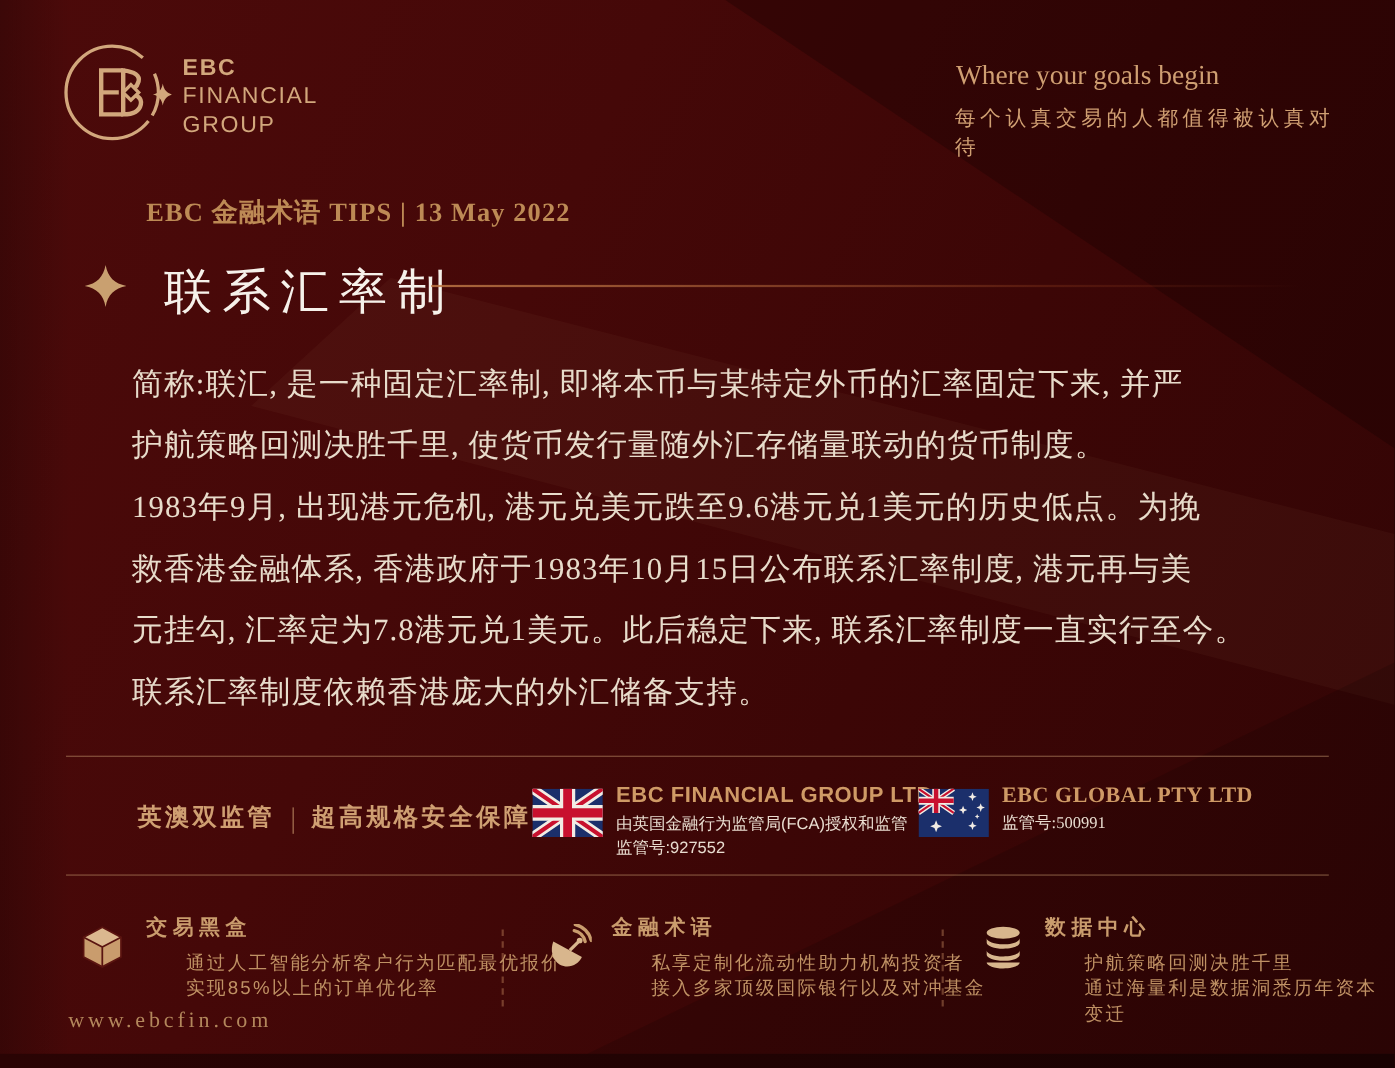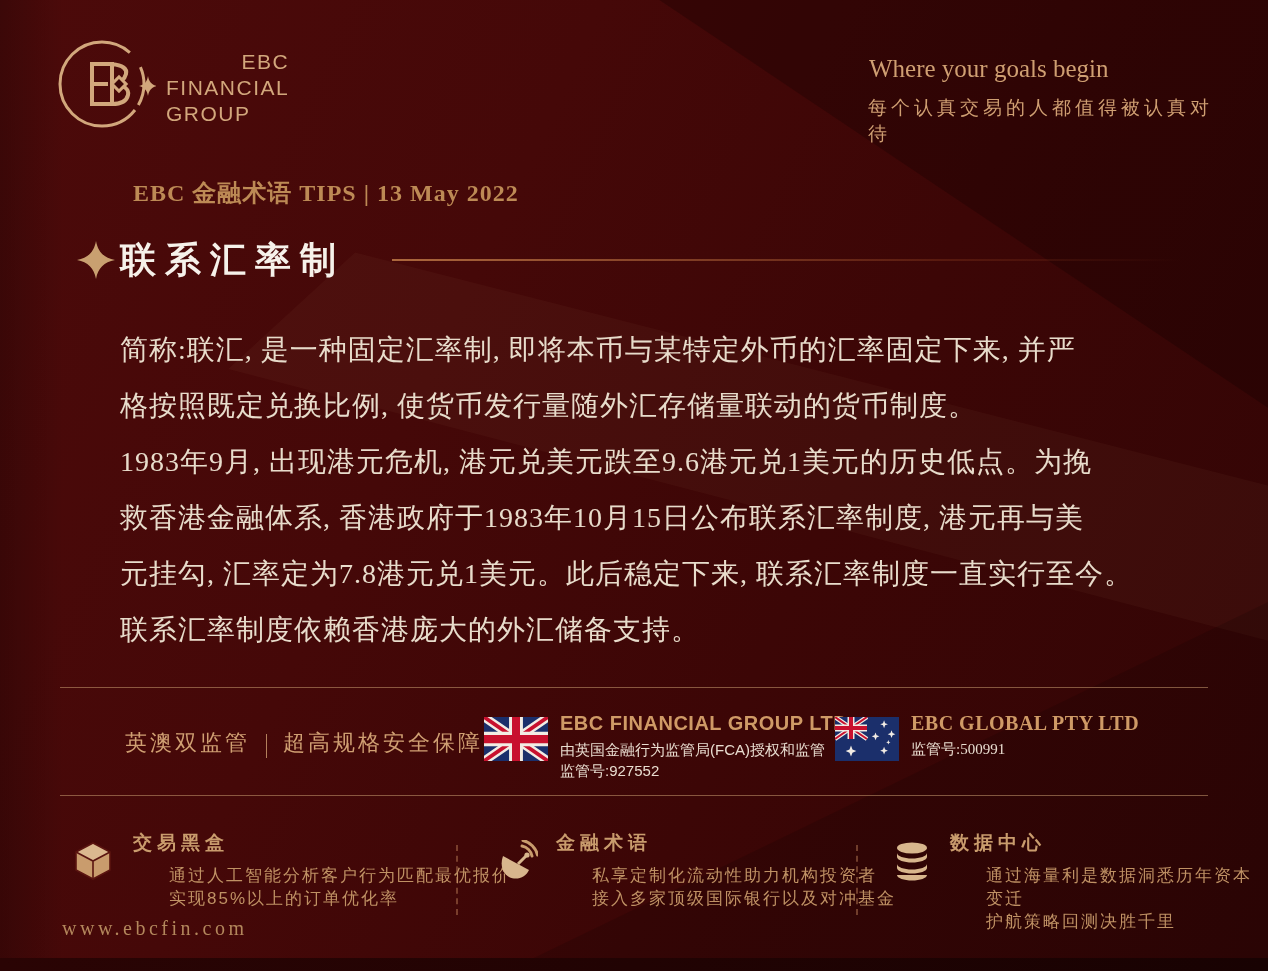--- a/index.html
+++ b/index.html
@@ -13,50 +13,50 @@
   .bg-wedge2{position:absolute;inset:0;background:rgba(255,215,170,.035);
     clip-path:polygon(28% 26%,100% 50%,100% 66%,18% 38%);pointer-events:none;}
   .bg-wedge3{position:absolute;inset:0;background:rgba(0,0,0,.14);
     clip-path:polygon(40% 100%,100% 62%,100% 100%);pointer-events:none;}
   .bg-left{position:absolute;inset:0;background:linear-gradient(to right,rgba(0,0,0,.22),rgba(0,0,0,0) 5%);pointer-events:none;}
   .bottom-bar{position:absolute;left:0;bottom:0;width:100%;height:13px;background:linear-gradient(to right,#2a0404,#180202);}
 
   
   .logo-mark{position:absolute;left:56px;top:34px;width:100px;height:100px;}
   .logo-text{position:absolute;left:166px;top:49px;color:#d2a77c;font-size:21px;line-height:26px;letter-spacing:1.5px;}
-  .logo-text .l1{font-weight:normal;text-align:right;}
+  .logo-text .l1{font-weight:bold;}
   .tagline-en{position:absolute;left:869px;top:55px;width:339px;
     font-family:"Liberation Serif","DejaVu Serif",serif;font-size:25px;color:#cf9f72;}
   .tagline-zh{position:absolute;left:868px;top:95px;width:360px;
     font-size:19px;letter-spacing:4px;color:#cf9f72;}
 
   
   .meta-line{position:absolute;left:133px;top:177px;
     font-family:"Liberation Serif","DejaVu Serif",serif;font-weight:bold;
     font-size:24px;letter-spacing:1px;color:#bd8a55;}
 
   
   .sparkle{position:absolute;left:76px;top:240px;width:40px;height:40px;}
-  .article-title{position:absolute;left:120px;top:236px;
-    font-family:"Liberation Serif","DejaVu Serif",serif;font-weight:bold;
-    font-size:36px;letter-spacing:9px;color:#f6f1ea;}
+  .article-title{position:absolute;left:149px;top:236px;
+    font-family:"Liberation Serif","DejaVu Serif",serif;font-weight:normal;
+    font-size:44px;letter-spacing:9px;color:#f6f1ea;}
   .title-rule{position:absolute;left:392px;top:259px;width:790px;height:2px;
     background:linear-gradient(to right,rgba(190,120,70,.85),rgba(140,60,30,.35) 70%,rgba(140,60,30,0));}
 
   
   .body-block{position:absolute;left:120px;top:322px;width:1075px;
     font-family:"Liberation Serif","DejaVu Serif",serif;
     font-size:28px;color:#e8dccb;letter-spacing:1px;}
   .body-line{height:56px;line-height:56px;white-space:nowrap;}
 
   
   .band-rule{position:absolute;left:60px;width:1148px;height:1px;background:rgba(198,155,112,.55);}
   .rule-top{top:687px;} .rule-bottom{top:795px;}
   .reg-headline{position:absolute;left:125px;top:728px;display:flex;align-items:flex-end;
-    color:#cf9f72;font-weight:normal;font-size:22px;letter-spacing:3px;}
+    color:#cf9f72;font-weight:bold;font-size:22px;letter-spacing:3px;}
   .reg-headline .divider{width:1px;height:24px;background:rgba(207,159,114,.8);margin:0 16px;}
   .flag{position:absolute;top:717px;width:64px;height:44px;display:block;}
   .flag-uk{left:484px;} .flag-au{left:835px;}
   .reg-entity{position:absolute;top:712px;width:330px;}
   .reg-entity-uk{left:560px;} .reg-entity-au{left:911px;font-family:Liberation Serif, serif;}
   .reg-name{color:#cf9a66;font-weight:bold;font-size:20px;letter-spacing:.5px;margin-bottom:4px;}
   .reg-line{color:#e9ddd0;font-size:15px;line-height:21px;}
 
   
   .feature-icon{position:absolute;top:840px;width:42px;height:42px;}
@@ -102,21 +102,21 @@
   <div class="meta-line">EBC 金融术语 TIPS | 13 May 2022</div>
 
   <svg class="sparkle" viewBox="0 0 40 40">
     <path d="M20 1 C22 12 28 18 39 20 C28 22 22 28 20 39 C18 28 12 22 1 20 C12 18 18 12 20 1 Z" fill="#c9a070"></path>
   </svg>
   <h1 class="article-title" style="margin:0">联系汇率制</h1>
   <div class="title-rule"></div>
 
   <div class="body-block">
     <div class="body-line">简称:联汇, 是一种固定汇率制, 即将本币与某特定外币的汇率固定下来, 并严</div>
-    <div class="body-line">格按照既定兑换比例, 使货币发行量随外汇存储量联动的货币制度。</div>
+    <div class="body-line">护航策略回测决胜千里, 使货币发行量随外汇存储量联动的货币制度。</div>
     <div class="body-line">1983年9月, 出现港元危机, 港元兑美元跌至9.6港元兑1美元的历史低点。为挽</div>
     <div class="body-line">救香港金融体系, 香港政府于1983年10月15日公布联系汇率制度, 港元再与美</div>
     <div class="body-line">元挂勾, 汇率定为7.8港元兑1美元。此后稳定下来, 联系汇率制度一直实行至今。</div>
     <div class="body-line">联系汇率制度依赖香港庞大的外汇储备支持。</div>
   </div>
 
   <div class="band-rule rule-top"></div>
   <div class="band-rule rule-bottom"></div>
 
   <div class="reg-headline">
@@ -188,19 +188,19 @@
   <div class="feature-divider fd-2"></div>
 
   <svg class="feature-icon fi-3" viewBox="0 0 42 42">
     <ellipse cx="21" cy="8" rx="15" ry="5.5" fill="#d8b68d"></ellipse>
     <path d="M6 13 C6 16 13 18.5 21 18.5 C29 18.5 36 16 36 13 V17 C36 20 29 22.5 21 22.5 C13 22.5 6 20 6 17 Z" fill="#d8b68d"></path>
     <path d="M6 24 C6 27 13 29.5 21 29.5 C29 29.5 36 27 36 24 V28 C36 31 29 33.5 21 33.5 C13 33.5 6 31 6 28 Z" fill="#d8b68d"></path>
     <path d="M6 35 C6 38 13 40.5 21 40.5 C29 40.5 36 38 36 35" fill="#d8b68d"></path>
   </svg>
   <div class="feature-text ft-3">
     <div class="feature-title">数据中心</div>
+    <div class="feature-desc">护航策略回测决胜千里</div>
     <div class="feature-desc">通过海量利是数据洞悉历年资本变迁</div>
-    <div class="feature-desc">护航策略回测决胜千里</div>
   </div>
 
   <div class="website">www.ebcfin.com</div>
   <div class="bottom-bar"></div>
 </div>
 
 </body></html>

